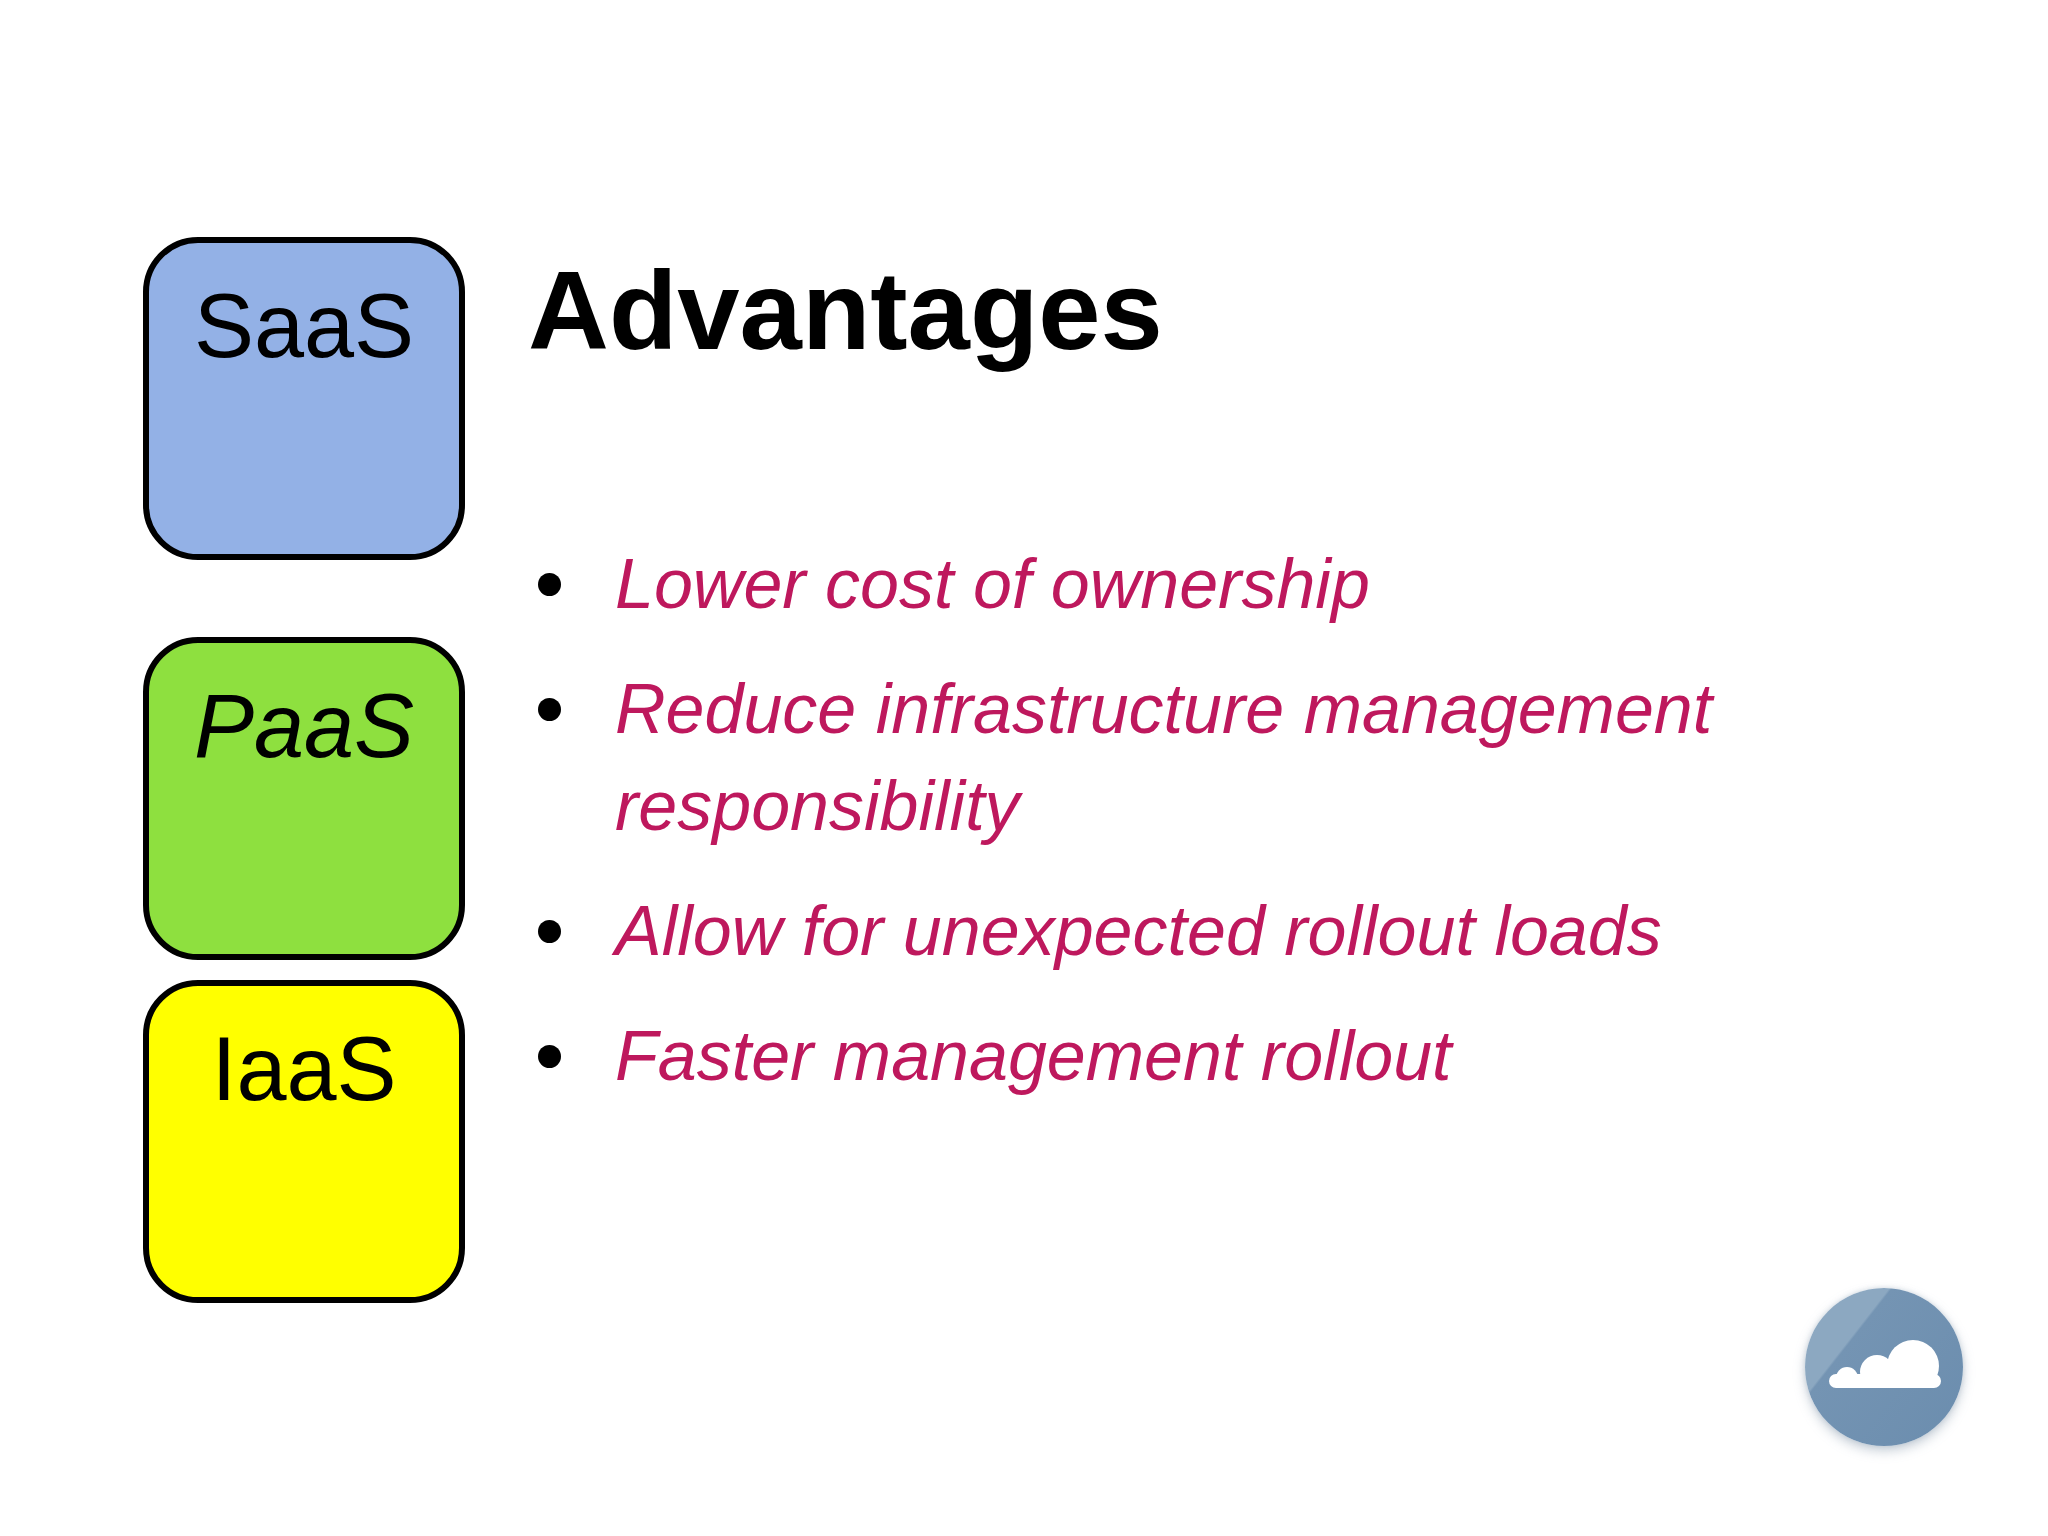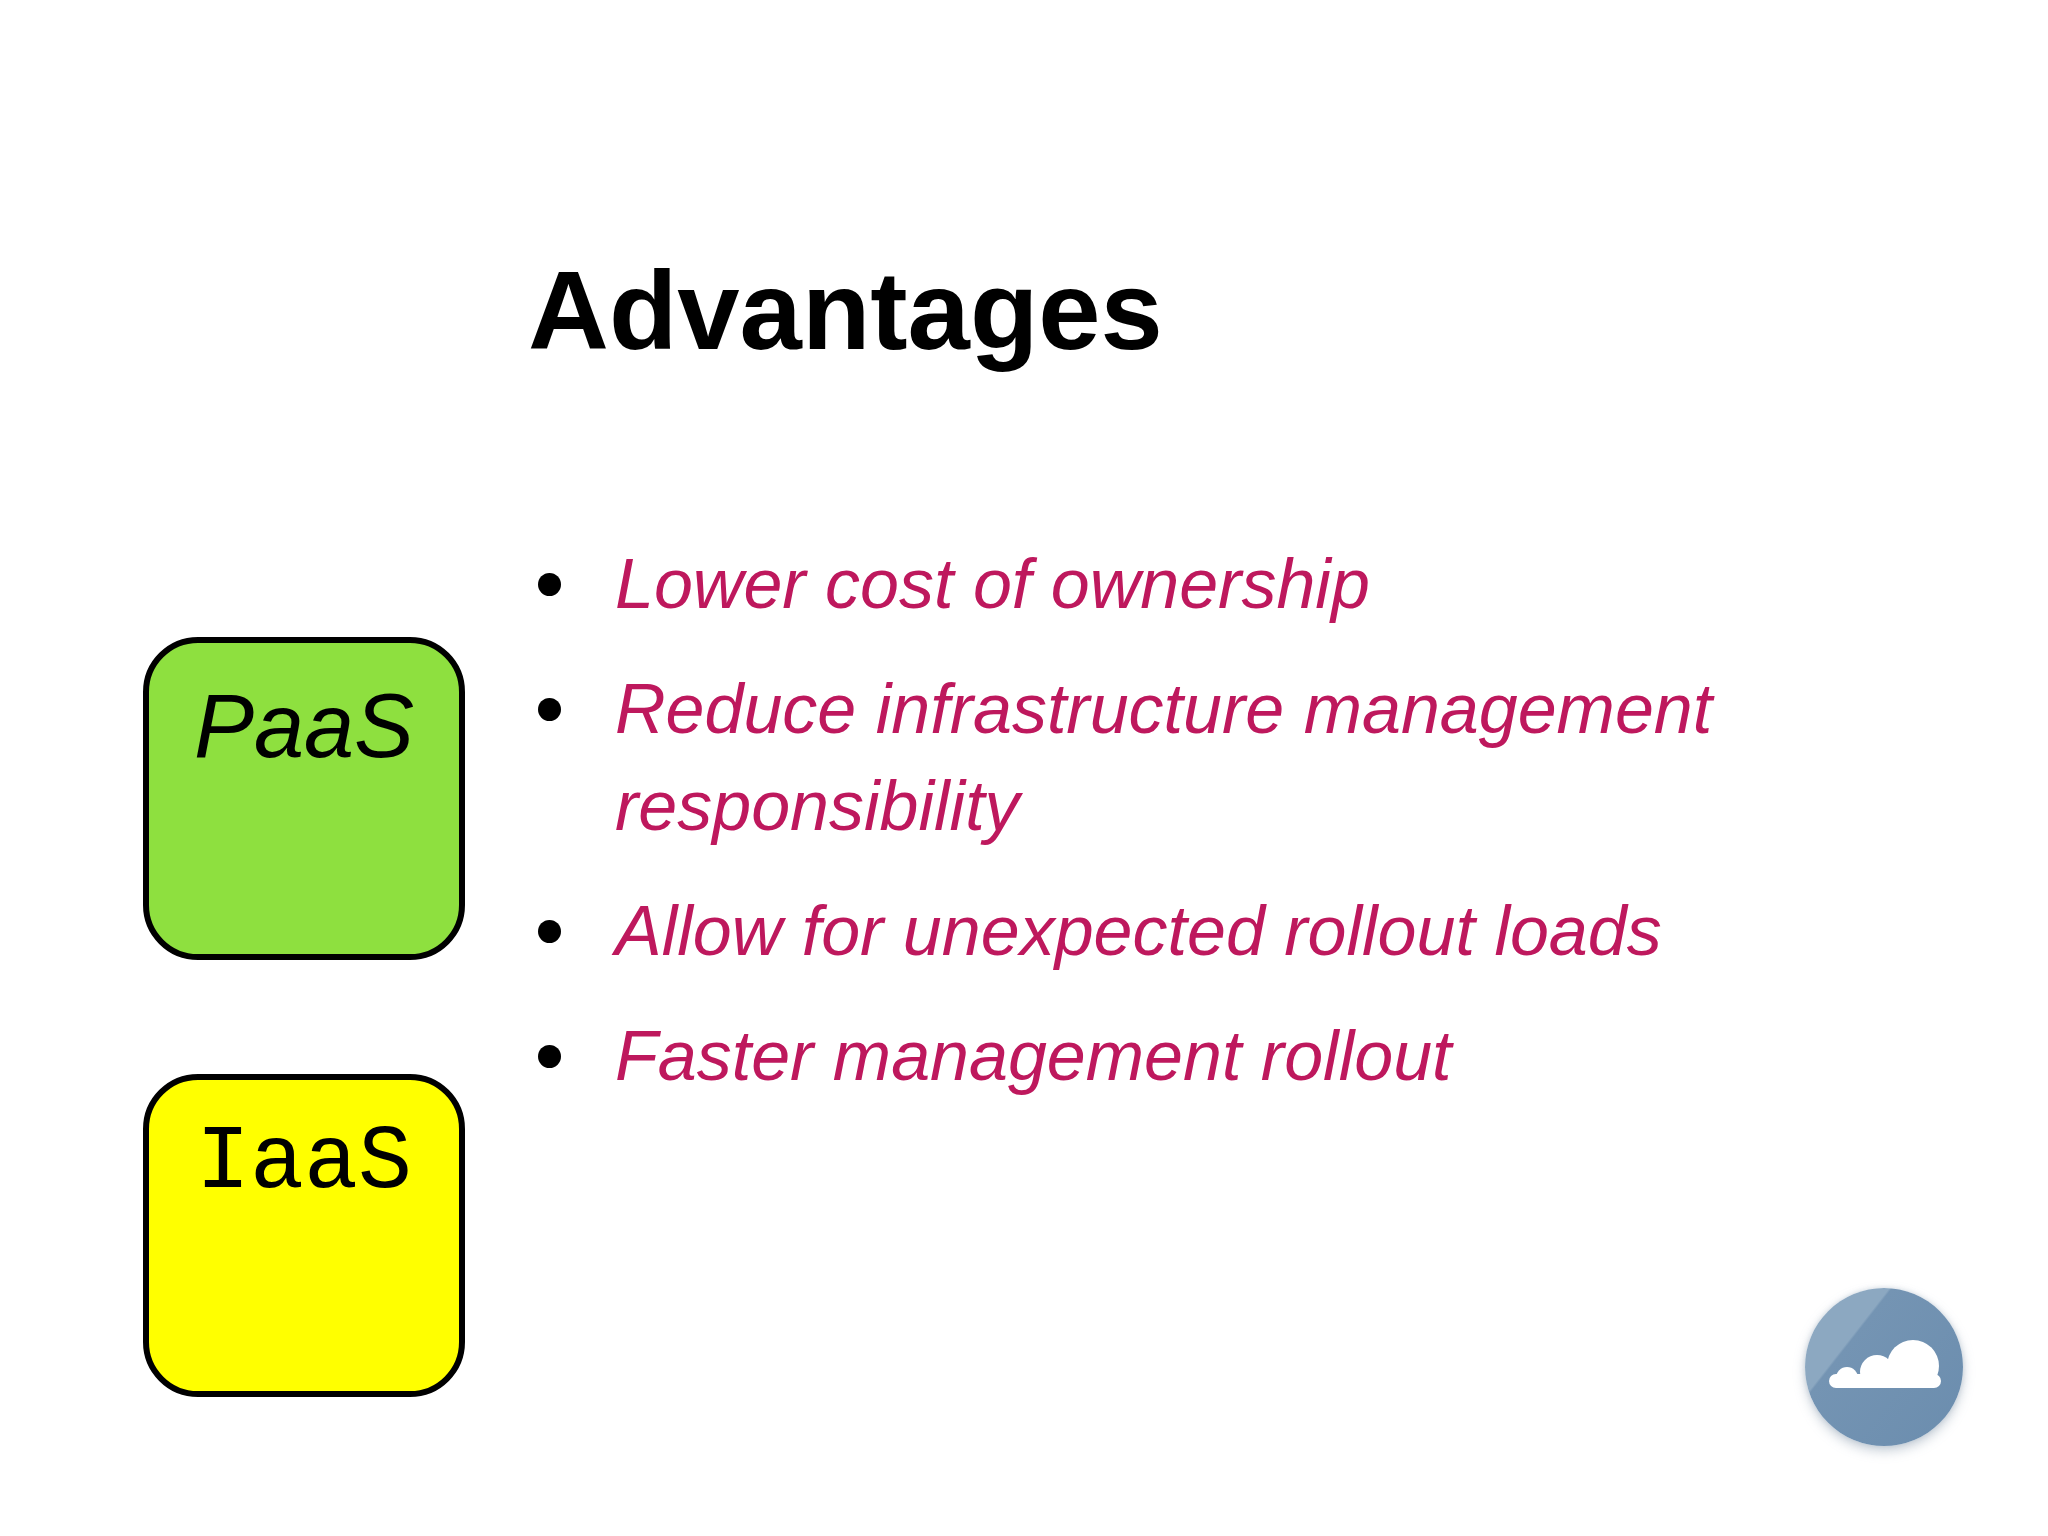--- a/index.html
+++ b/index.html
@@ -24,21 +24,21 @@
     width: 322px;
     height: 323px;
     border: 6px solid #000000;
     border-radius: 55px;
     box-sizing: border-box;
     text-align: center;
     padding-top: 38px;
   }
   .box-saas { top: 237px; }
   .box-paas { top: 637px; }
-  .box-iaas { top: 1074px; font-family: Liberation Mono, monospace; }
+  .box-iaas { top: 980px; }
   .service-label {
     font-size: 90px;
     line-height: 1;
     color: #000000;
     letter-spacing: 0px;
   }
 
   
   .title {
     position: absolute;
@@ -100,20 +100,23 @@
     top: 50px;
     width: 123px;
     height: 50px;
   }
 </style>
 </head>
 <body>
 
 <div class="slide">
 
+  <div class="service-box box-saas" style="background-color: rgb(147, 177, 230);">
+    <span class="service-label">SaaS</span>
+  </div>
 
   <div class="service-box box-paas" style="background-color: rgb(142, 224, 63); font-style: italic;">
     <span class="service-label">PaaS</span>
   </div>
 
   <div class="service-box box-iaas" style="background-color: rgb(255, 255, 0);">
     <span class="service-label">IaaS</span>
   </div>
 
   <h1 class="title">Advantages</h1>

